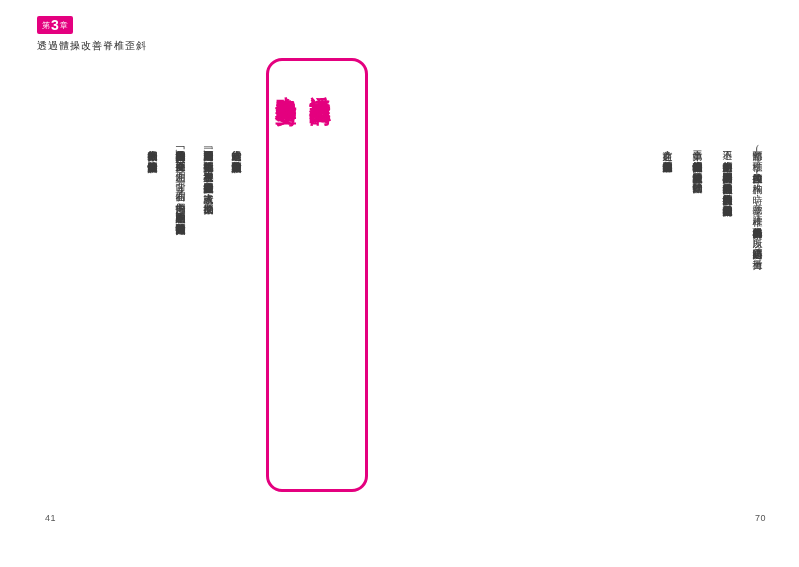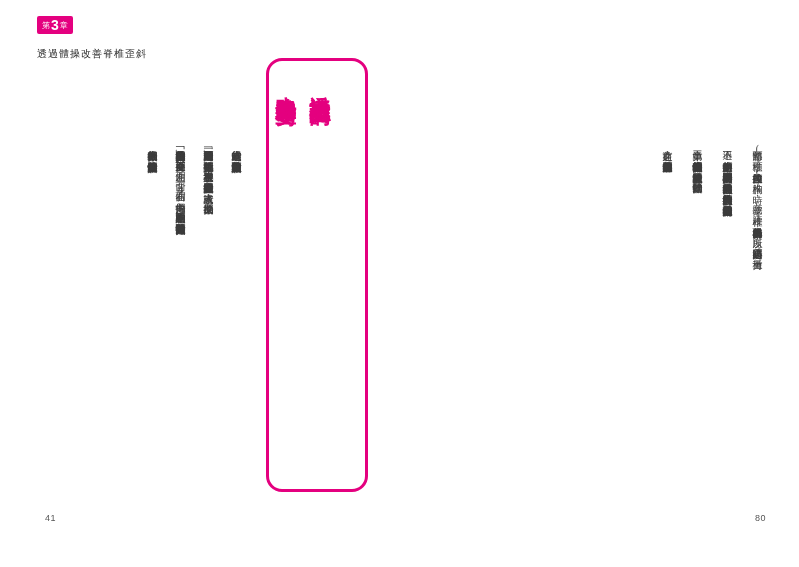--- a/index.html
+++ b/index.html
@@ -12,21 +12,21 @@
     background:#e4007f; color:#ffffff;
     font-family:"Liberation Sans","DejaVu Sans",sans-serif;
     font-size:8px; line-height:1;
     padding:4px 5px 3px 5px; border-radius:2px;
     display:flex; align-items:center; gap:1px;
   }
   .chapter-badge .chapter-num { font-size:14px; font-weight:bold; line-height:0.8; }
   .chapter-subtitle {
     position:absolute; left:37px; top:39px;
     font-family:Liberation Serif, serif;
-    font-size:10px; color:#2b2b2b; letter-spacing:1px;margin-top:8px;
+    font-size:10px; color:#2b2b2b; letter-spacing:1px;
   }
 
   
   .title-box {
     position:absolute; left:266px; top:58px;
     width:102px; height:434px;
     border:3px solid #e4007f; border-radius:16px;
     background:#ffffff;
   }
   .title-text {
@@ -85,15 +85,15 @@
   </div>
 
   <div class="page-text page-text-left">
     <p>行走或者站立的時候,自己應該難以看見當下身體處於什麼樣的狀態。</p>
     <p>這正是證實「百聞不如一見」的時候,拍攝影片並自行確認一下吧。現在人手一支智慧型手機,只要設置在固定位置就能進行拍攝,或者請家人、朋友協助拍攝。</p>
     <p>需要拍攝的內容是「走路的踏步姿勢」和「站立姿勢」,而且要分別從正面、左側面、背面、右側面4個方向拍攝。在相機固定不動的狀態下,自行照順時針方向轉動身體即可完成拍攝。</p>
     <p>仔細觀察拍攝的影像,應該能清楚看出自己身體和臉部的傾斜情況。</p>
   </div>
 
   <div class="page-number page-number-left">41</div>
-  <div class="page-number page-number-right">80</div>
+  <div class="page-number page-number-right">70</div>
 
 </div>
 
 </body></html>

